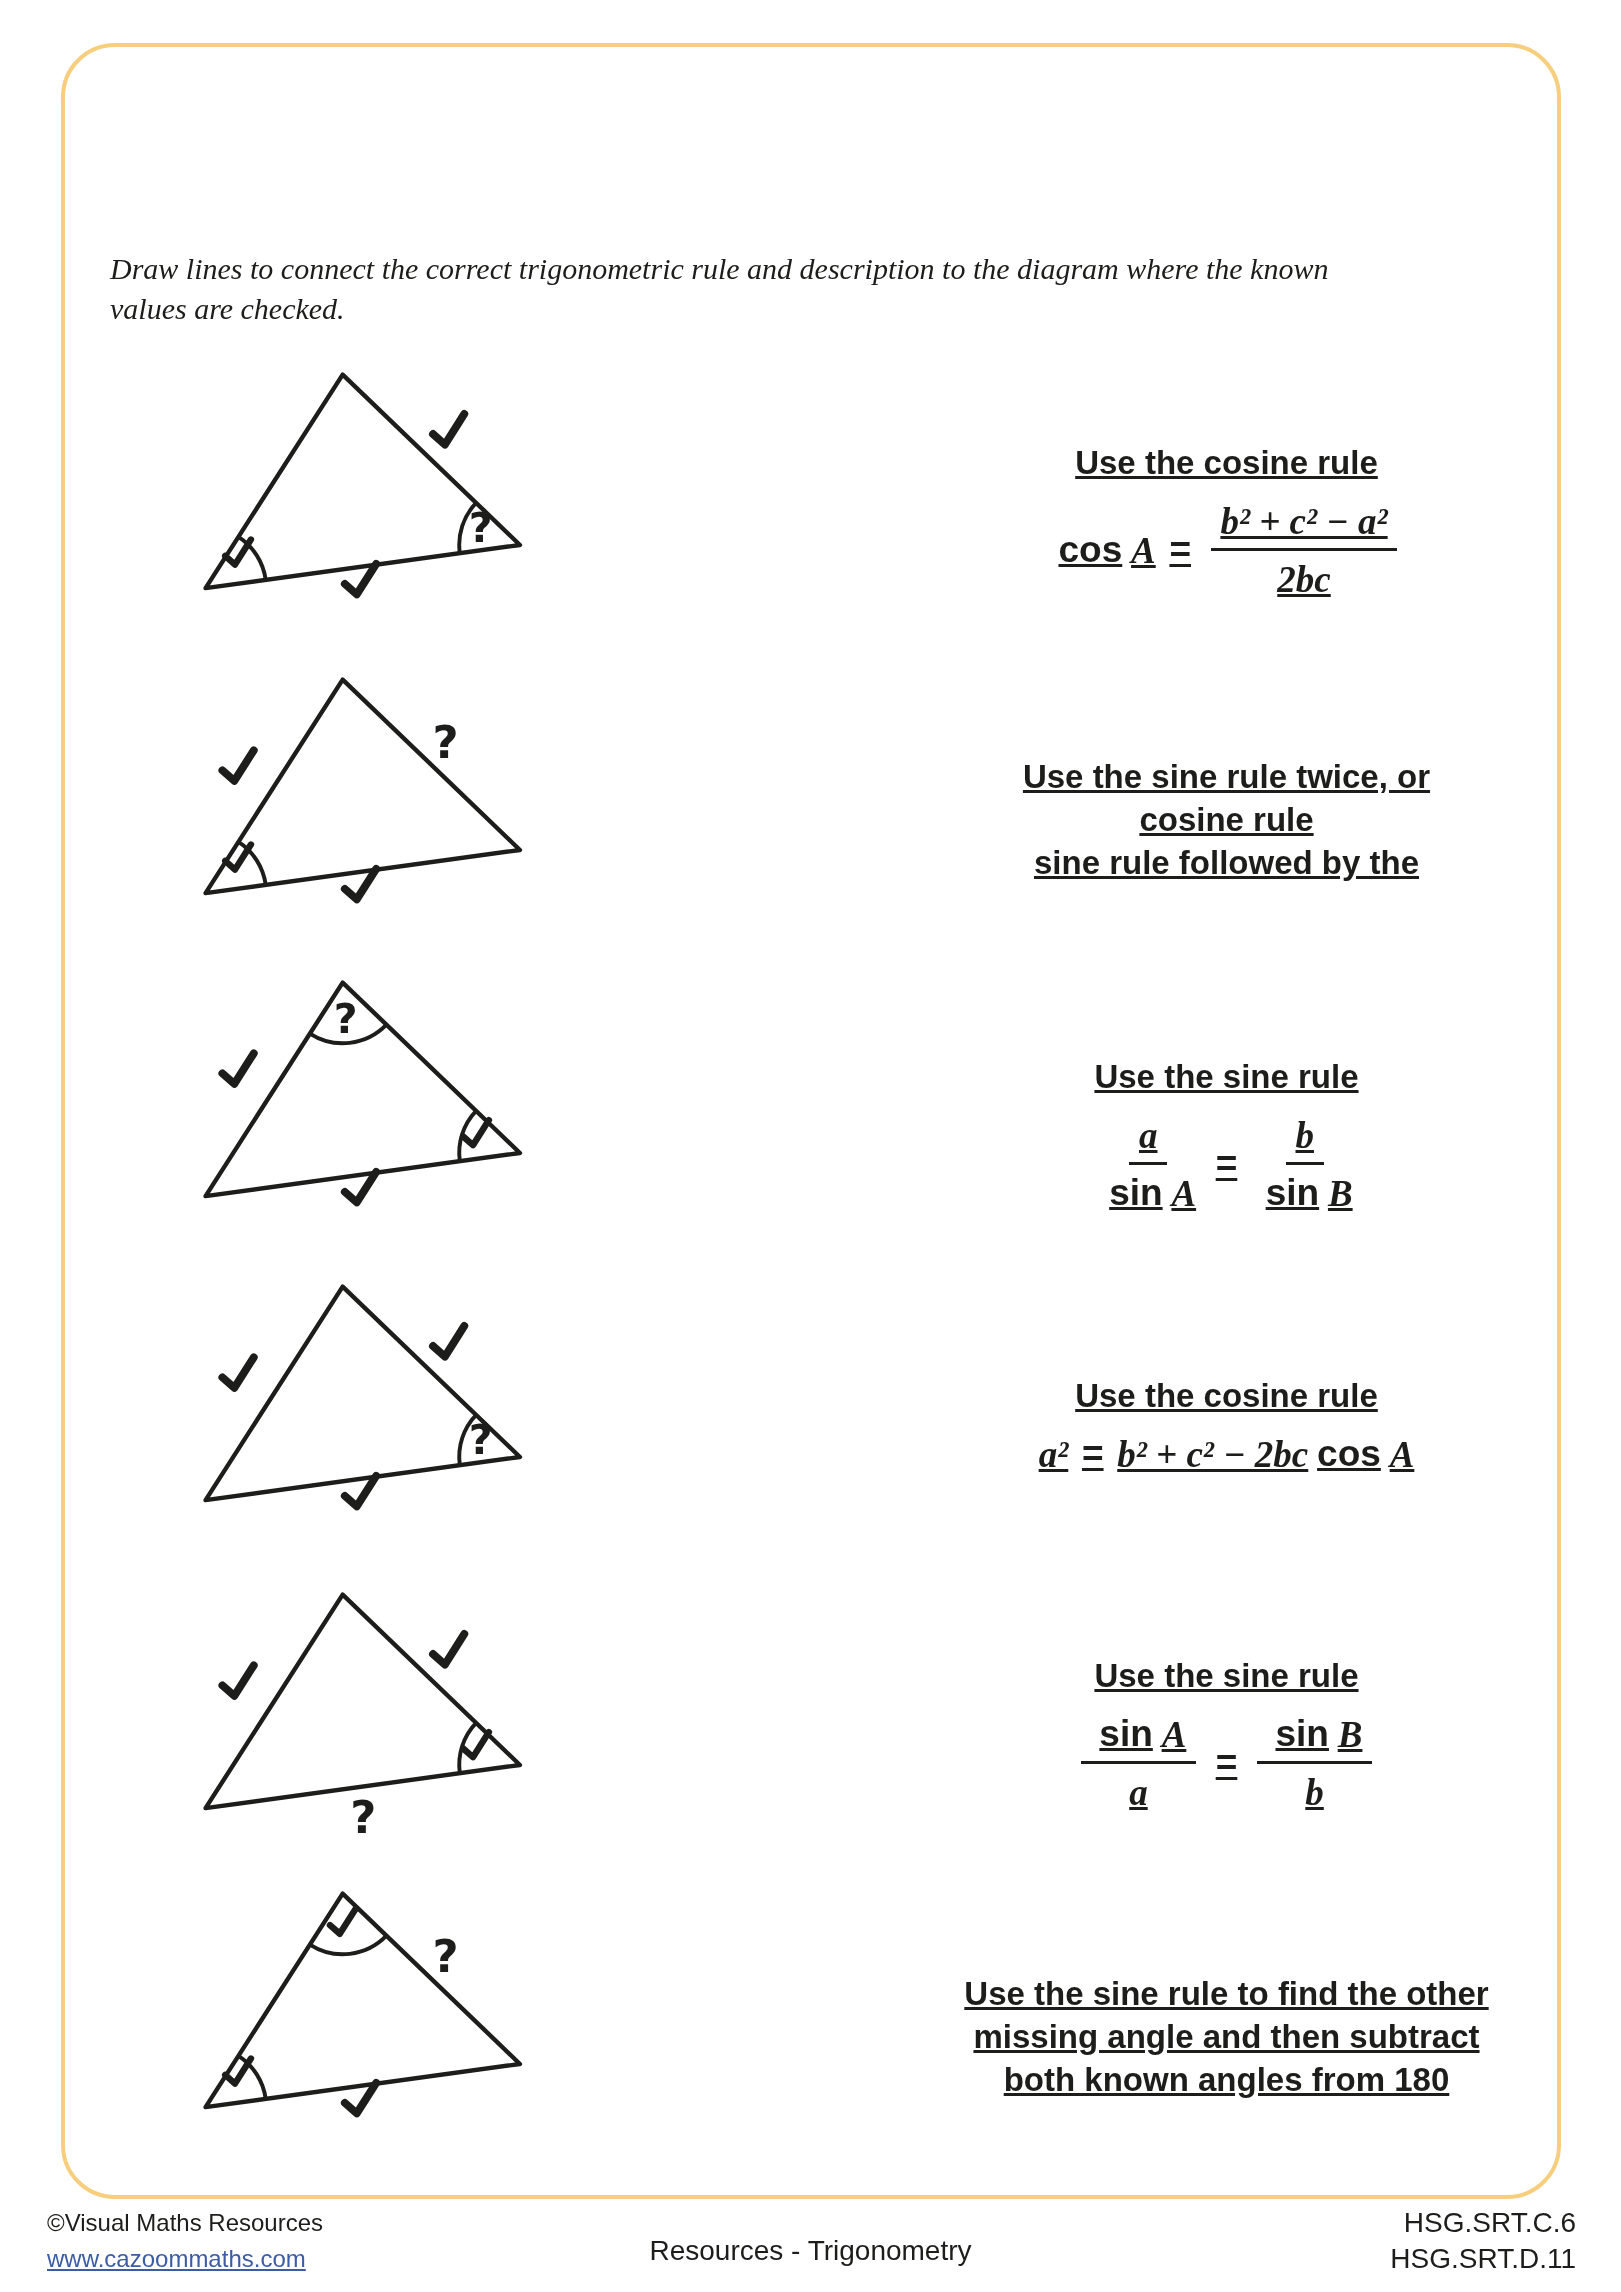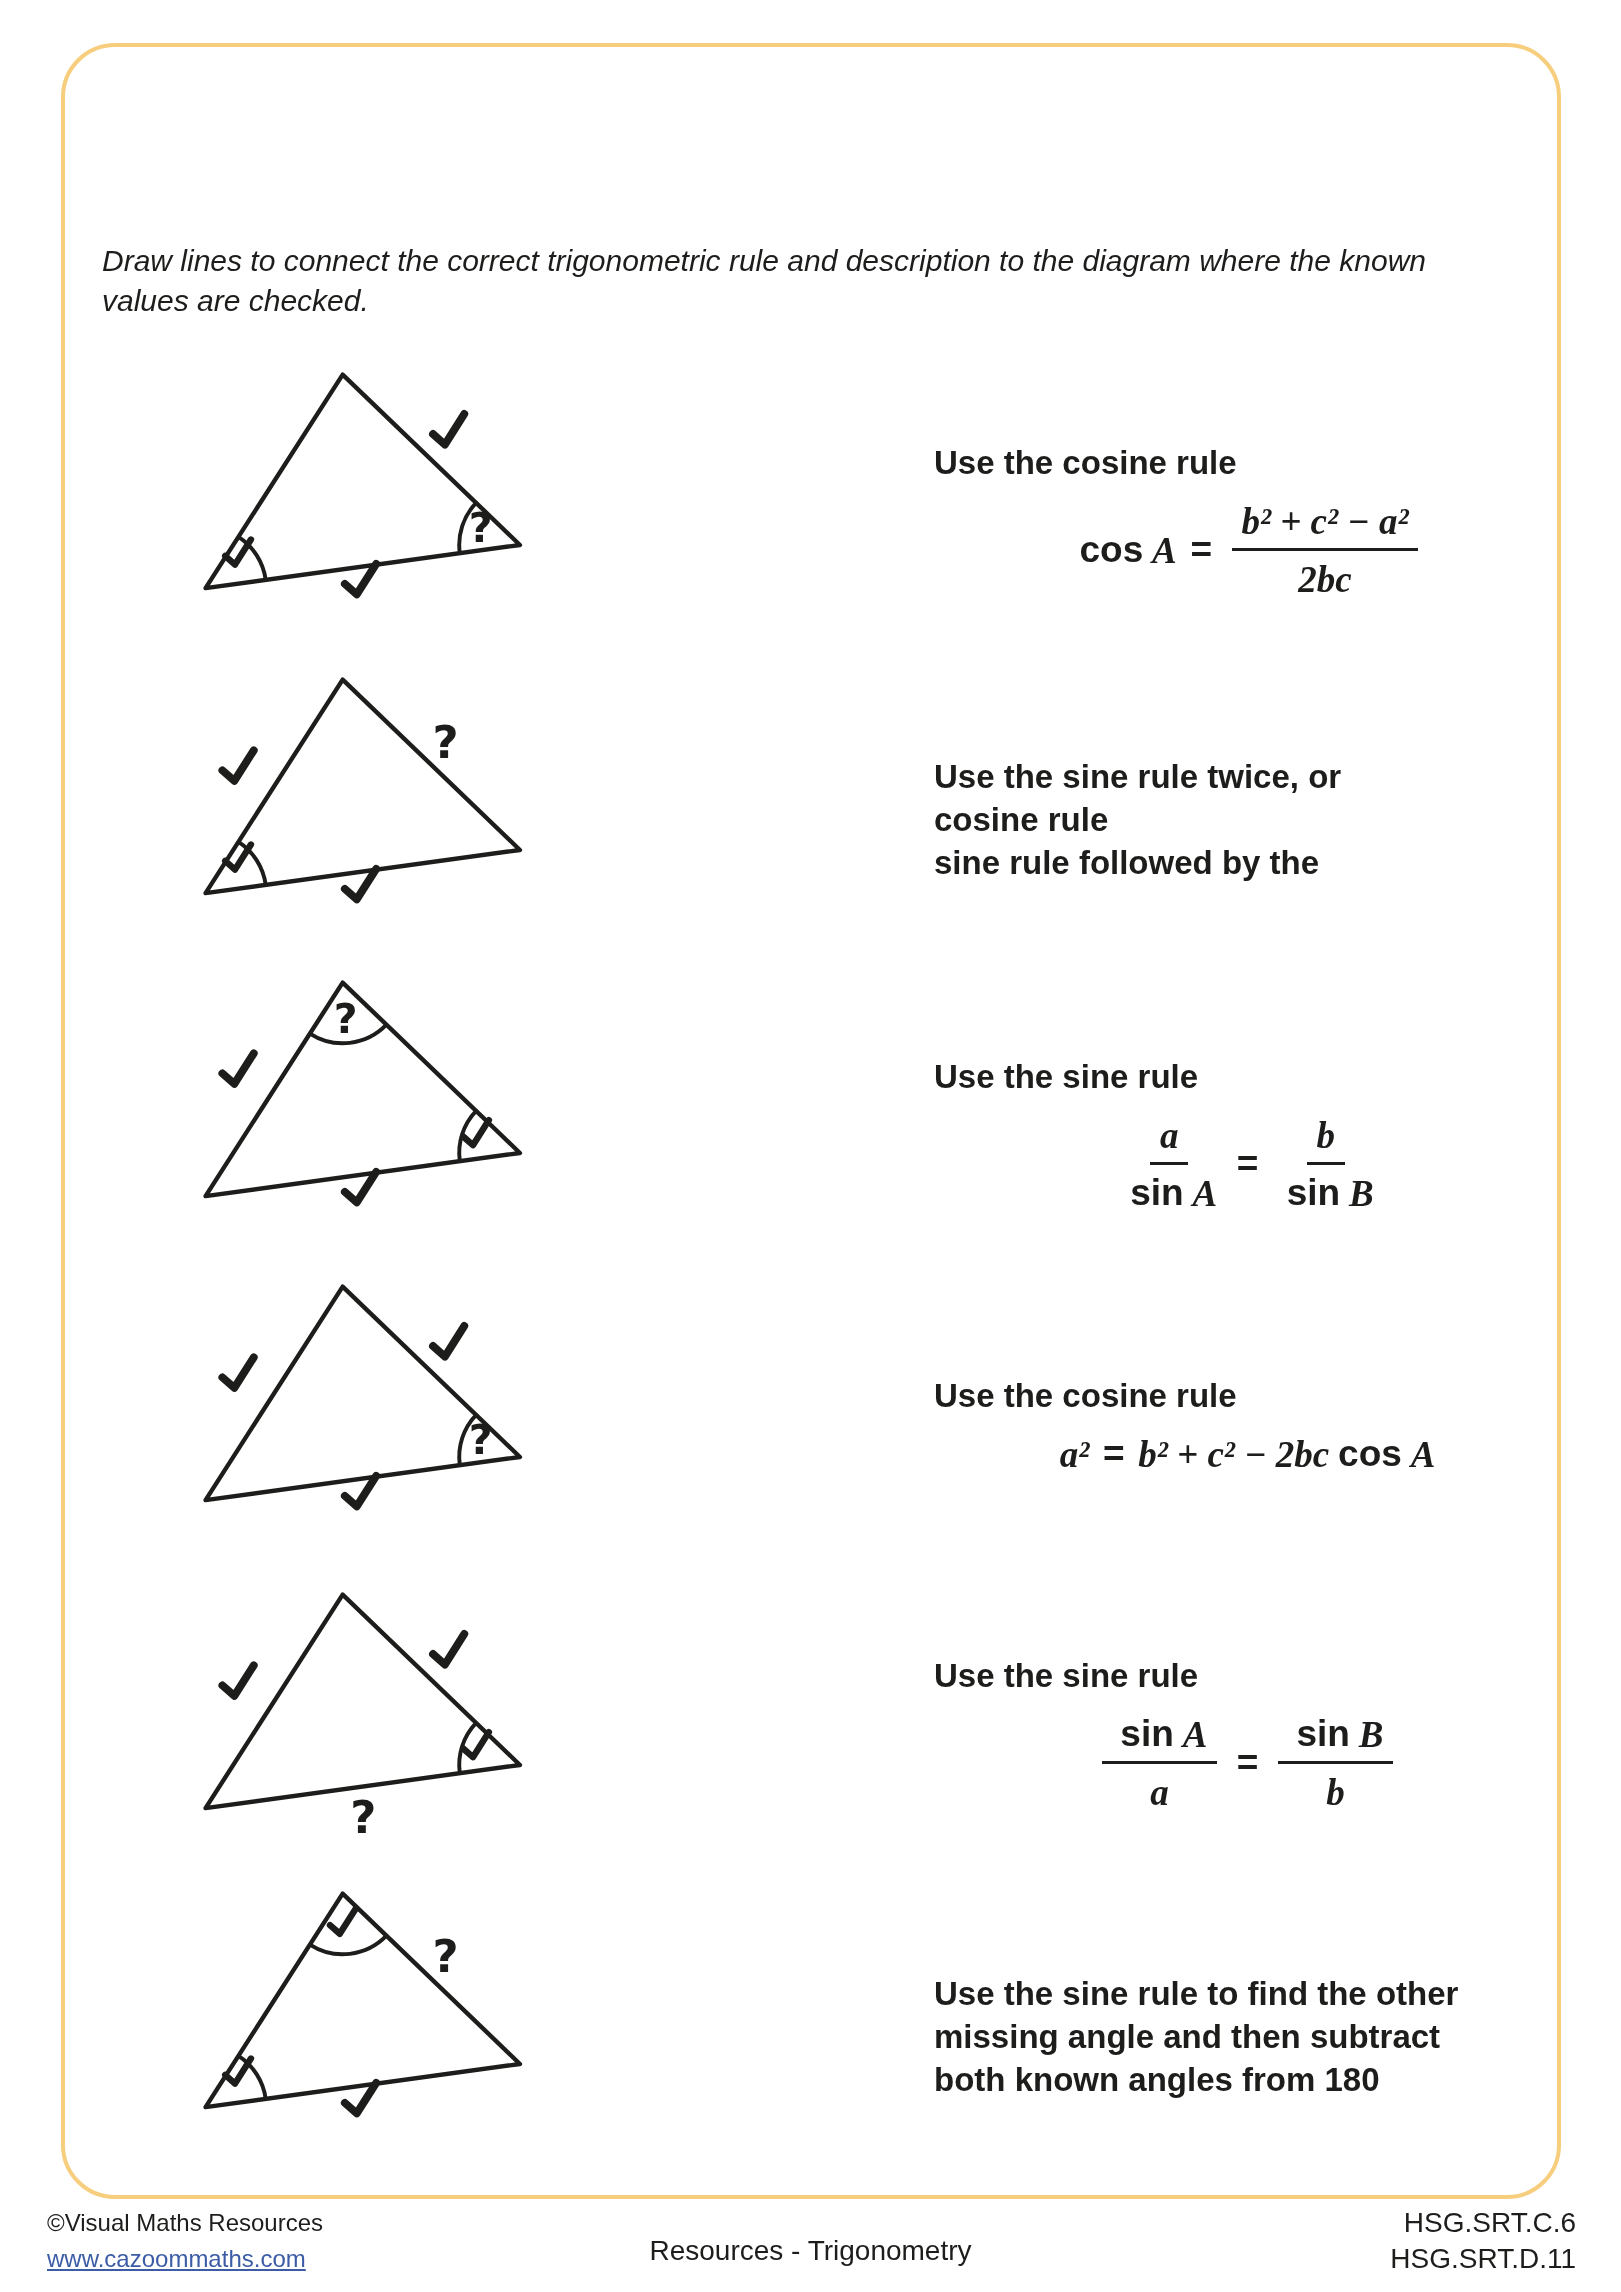--- a/index.html
+++ b/index.html
@@ -8,24 +8,24 @@
   .frame{position:absolute;left:61px;top:43px;width:1500px;height:2156px;box-sizing:border-box;
          border:4.9px solid var(--frame,#F6CE7E);border-radius:54px;}
   .header{position:absolute;left:93px;top:67px;width:1414px;height:129px;box-sizing:border-box;
           background:var(--header-bg,#F8F4E9);border:2.9px solid #1D1D1B;border-radius:27.4px;
           display:flex;align-items:center;}
   .title{font-size:48px;font-weight:bold;margin:0 0 0 41px;letter-spacing:-0.5px;}
   .logo{position:absolute;right:31px;top:21.6px;text-align:center;width:118px;}
   .logo-box{width:49px;height:65px;background:#101010;margin:0 auto;}
   .logo-caption{font-family:"Liberation Serif",serif;font-weight:bold;font-size:24.5px;
                 margin-top:1px;letter-spacing:-1px;color:#101010;}
-  .instructions{position:absolute;left:94px;top:233px;width:1431px;margin:8px;
-                font-family:Liberation Sans, sans-serif;font-style:italic;font-size:30px;line-height:1.32;}
+  .instructions{position:absolute;left:94px;top:233px;width:1431px;margin:16px;
+                font-family:Liberation Serif, serif;font-style:italic;font-size:30px;line-height:1.32;}
   .tri{position:absolute;left:125px;}
-  .rule-card{position:absolute;left:934px;width:627px;text-align:left;}
+  .rule-card{position:absolute;left:913px;width:627px;text-align:center;text-decoration:underline;}
   .rule-line{font-size:33px;font-weight:bold;line-height:43px;}
   .formula{display:flex;justify-content:center;align-items:center;margin-top:15.7px;
            font-size:37px;font-weight:bold;}
   .tok-fn{font-family:"Liberation Sans",sans-serif;margin:0 8.8px;}
   .tok-var{font-family:"Liberation Serif",serif;font-style:italic;}
   .tok-op{font-family:"Liberation Sans",sans-serif;margin:0 13.7px;}
   .frac{display:inline-flex;flex-direction:column;align-items:center;margin:0 5.9px;}
   .frac .num{border-bottom:3.9px solid #1D1D1B;padding:0 9.8px 4.9px;display:inline-flex;align-items:center;}
   .frac .den{padding-top:7px;display:inline-flex;align-items:center;}
   .footer-left{position:absolute;left:47px;top:2205px;font-size:24px;line-height:36px;}

